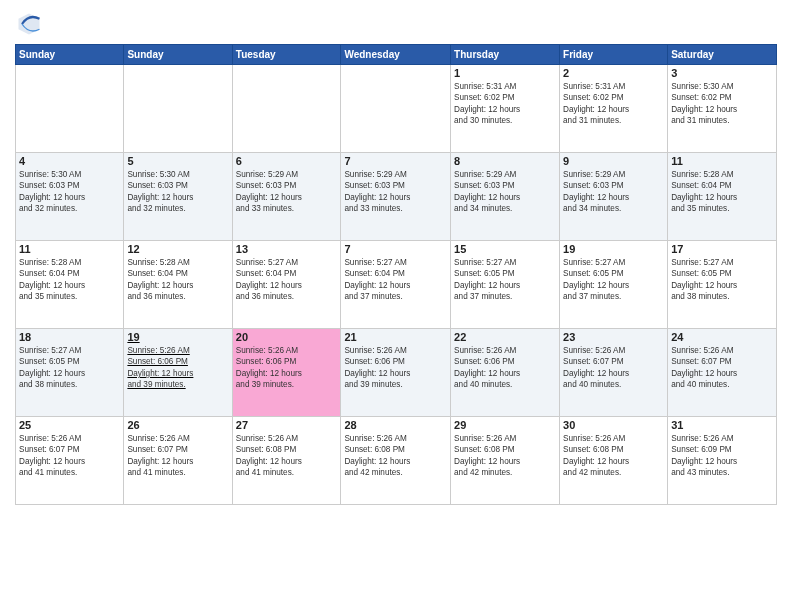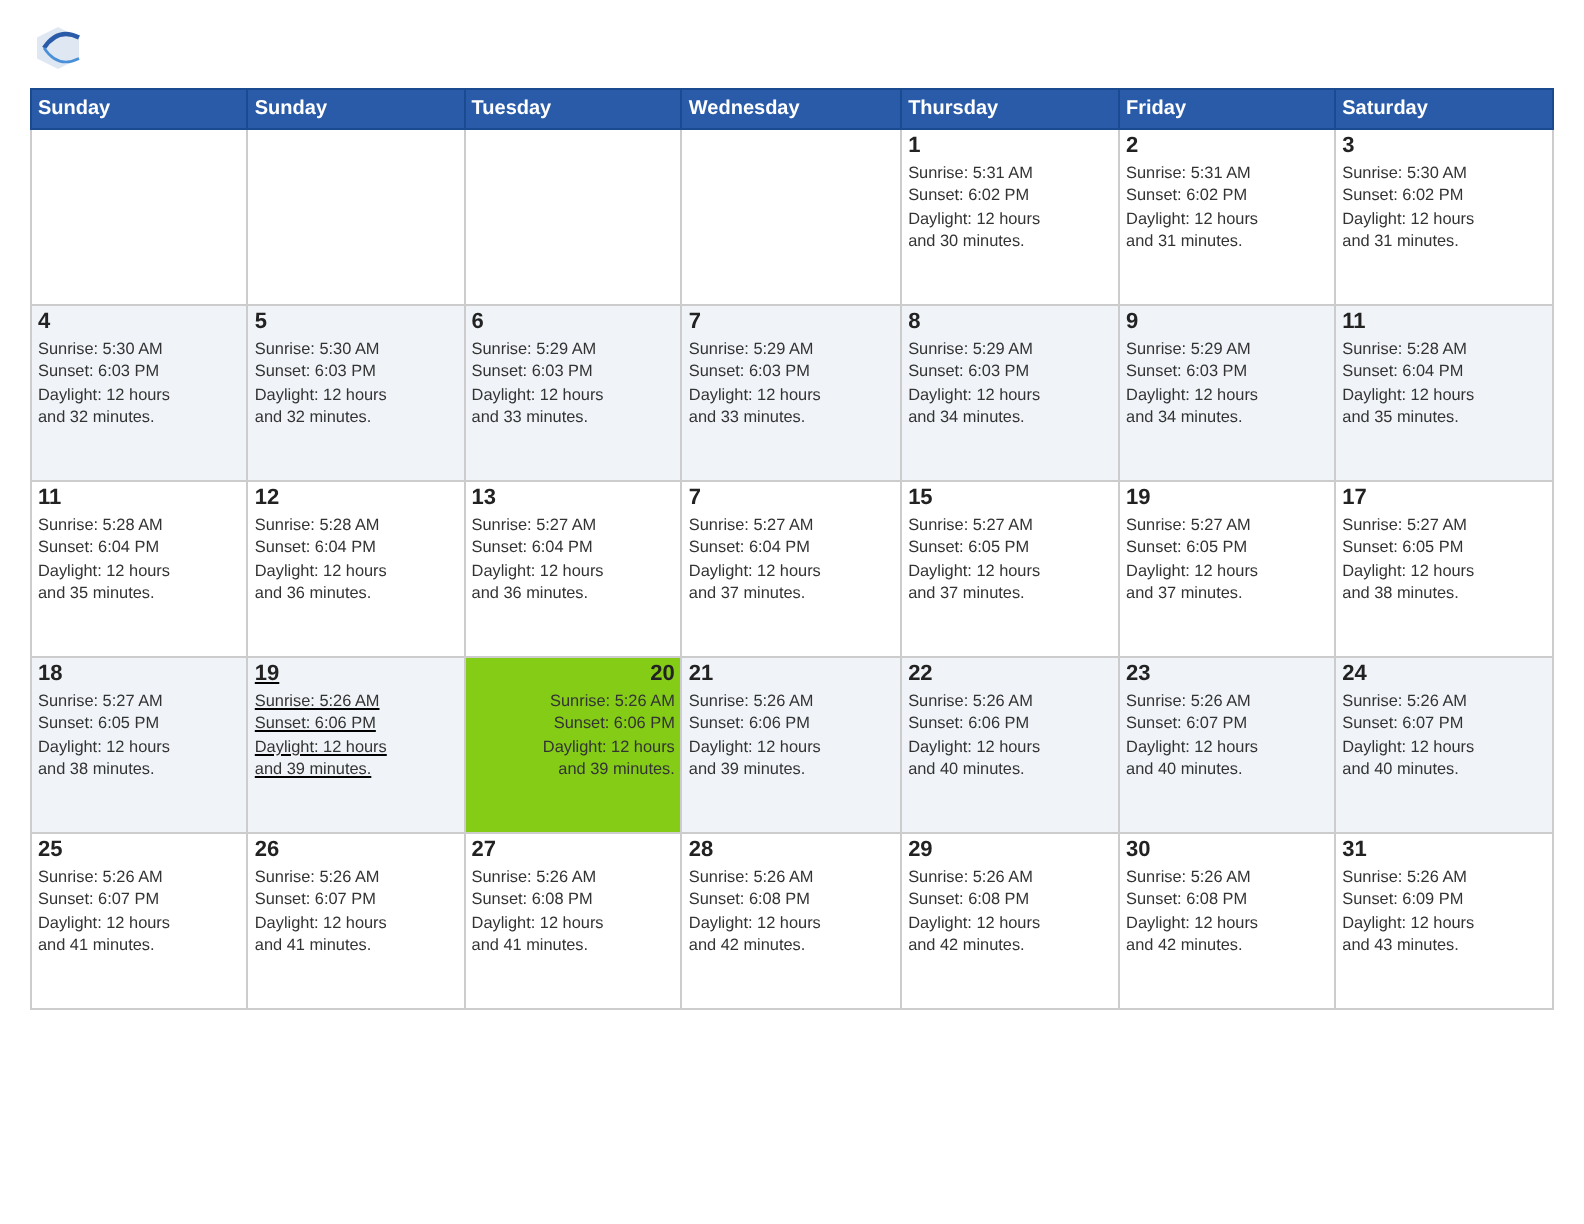--- a/index.html
+++ b/index.html
@@ -266,21 +266,21 @@
 Daylight: 12 hours
 and 38 minutes.</div>
           </td>
           <td style="background: rgb(240, 244, 248); text-decoration: underline;">
             <span class="day-num">19</span>
             <div class="day-info" style="white-space: pre-line;">Sunrise: 5:26 AM
 Sunset: 6:06 PM
 Daylight: 12 hours
 and 39 minutes.</div>
           </td>
-          <td style="background: #84cc16; text-align: right;">
+          <td style="background: #f9a8d4;">
             <span class="day-num">20</span>
             <div class="day-info" style="white-space: pre-line;">Sunrise: 5:26 AM
 Sunset: 6:06 PM
 Daylight: 12 hours
 and 39 minutes.</div>
           </td>
           <td style="background: rgb(240, 244, 248);">
             <span class="day-num">21</span>
             <div class="day-info" style="white-space: pre-line;">Sunrise: 5:26 AM
 Sunset: 6:06 PM

